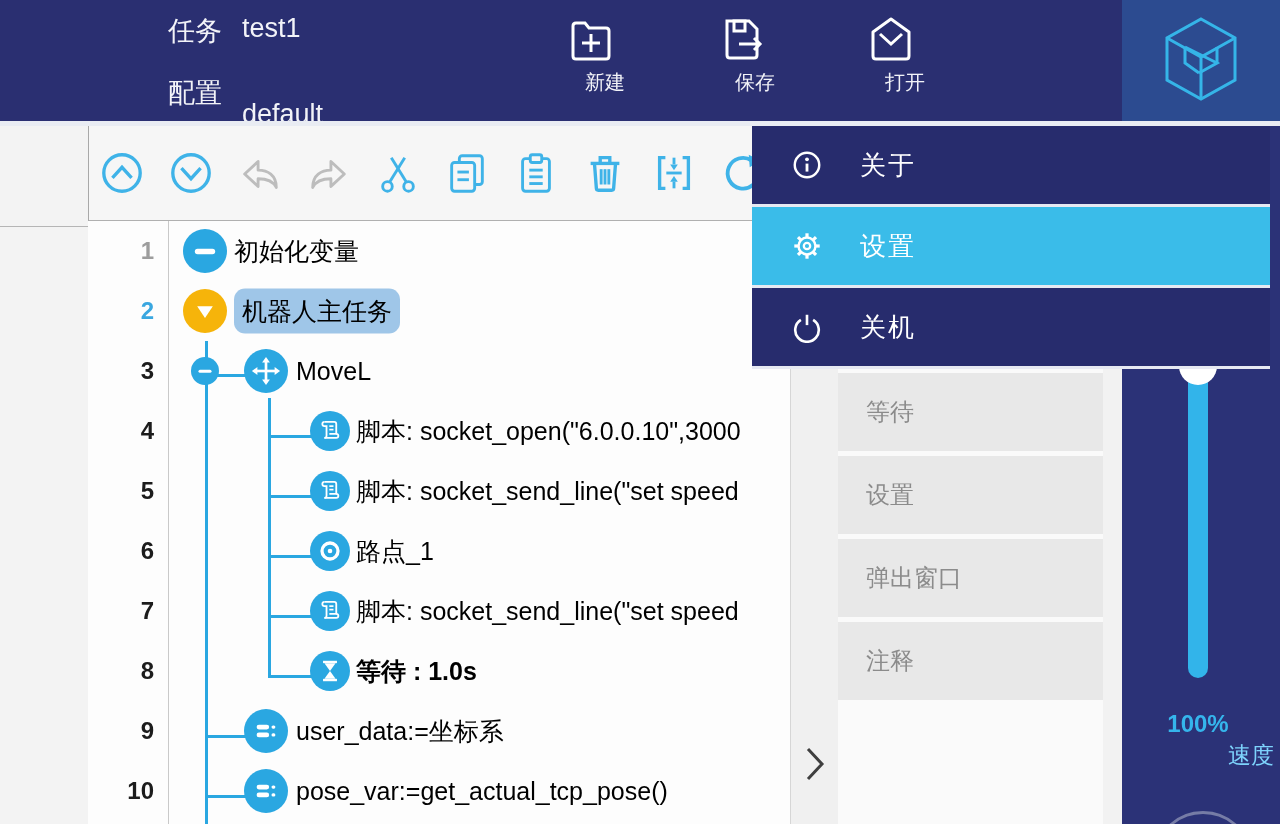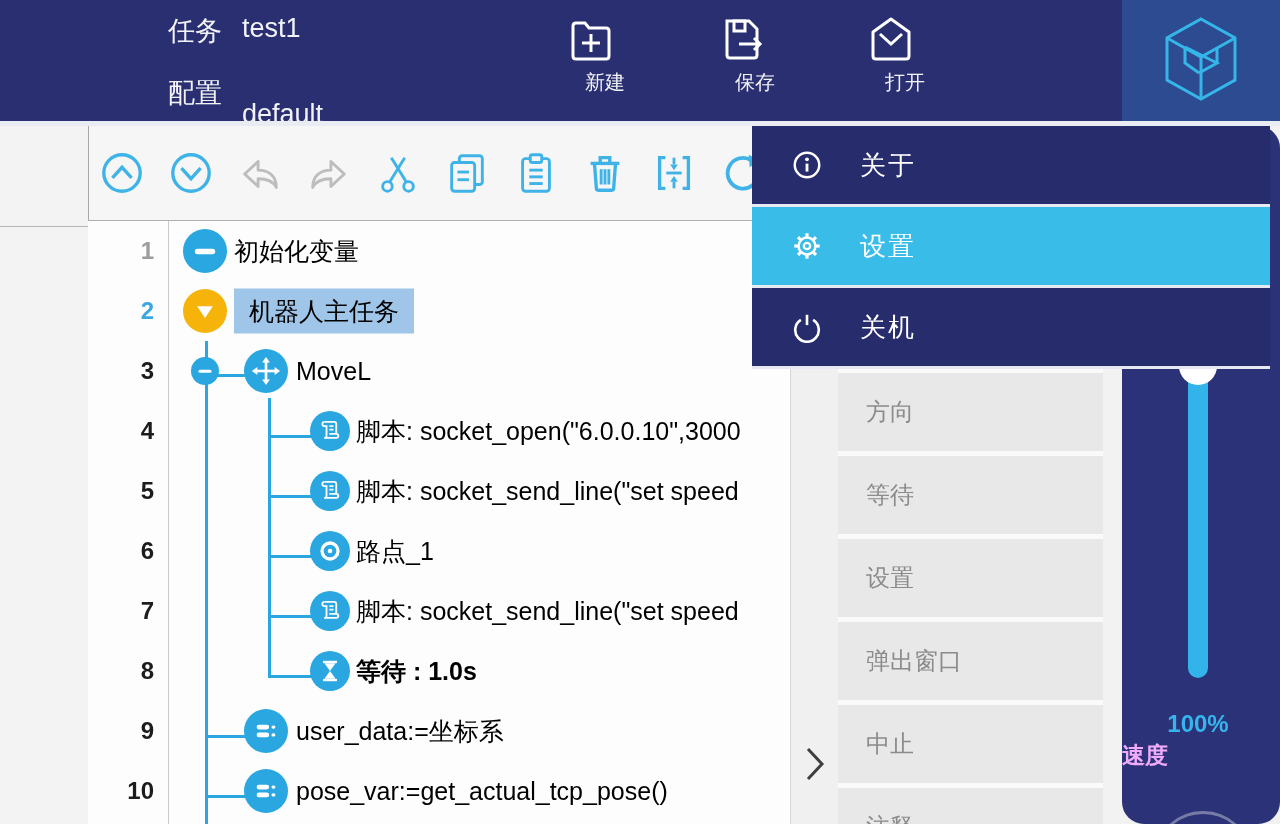--- a/index.html
+++ b/index.html
@@ -26,36 +26,36 @@
   .tool{width:46px;height:46px;cursor:pointer;}
   
   #tree{position:absolute;left:88px;top:221px;width:702px;height:603px;background:#fdfdfd;overflow:hidden;z-index:2;}
   #num-border{position:absolute;left:80px;top:0;width:1px;height:603px;background:#c9c9c9;}
   .tline{position:absolute;background:#2aa7e1;}
   .trow{position:absolute;left:0;width:702px;height:60px;}
   .tnum{position:absolute;left:0;top:0;width:66px;height:60px;line-height:60px;text-align:right;
     font-size:24px;font-weight:bold;}
   .tcircle{position:absolute;border-radius:50%;display:flex;align-items:center;justify-content:center;}
   .tlabel{position:absolute;top:50%;transform:translateY(-50%);font-size:25px;color:#000000;white-space:nowrap;}
-  .tlabel.sel{background:#9fc6e8;padding:6px 15px;}
+  .tlabel.sel{background:#9fc6e8;padding:6px 8px;border-radius:11px;}
   
   #gutter{position:absolute;left:790px;top:126px;width:48px;height:698px;background:#f0f0f0;
     border-left:1px solid #d6d6d6;border-right:1px solid #bbb;z-index:2;}
   #collapse-arrow{position:absolute;left:12px;top:619px;cursor:pointer;}
   
   #cmd-panel{position:absolute;left:838px;top:126px;width:265px;height:698px;background:#fafafa;z-index:2;}
   #cmd-list{position:absolute;left:0;top:247px;width:265px;}
   .cmd-btn{height:78px;margin-bottom:5px;background:#e8e8e8;display:flex;align-items:center;
     padding-left:28px;font-size:24px;color:#8b8b8b;cursor:pointer;}
   
-  #sidebar{position:absolute;left:1122px;top:126px;width:158px;height:698px;background:#2b3277;overflow:hidden;z-index:3;border-radius:22px;}
+  #sidebar{position:absolute;left:1122px;top:126px;width:158px;height:698px;background:#2b3277;overflow:hidden;z-index:3;}
   #slider-track{position:absolute;left:66px;top:229px;width:20px;height:323px;background:#32b4ea;border-radius:10px;cursor:pointer;}
   #slider-handle{position:absolute;left:57px;top:221px;width:38px;height:38px;background:#fff;border-radius:50%;cursor:pointer;}
   #speed-pct{position:absolute;left:0;top:584px;width:152px;text-align:center;color:#35b5ec;font-size:24px;font-weight:bold;}
-  #speed-lab{position:absolute;left:0;top:614px;width:152px;text-align:left;color:#f0abfc;font-size:23px;font-weight:bold;}
+  #speed-lab{position:absolute;left:0;top:614px;width:152px;text-align:right;color:#7dd3fc;font-size:23px;}
   #dial{position:absolute;left:31px;top:685px;width:94px;height:94px;border:3px solid #767ca6;border-radius:50%;}
   
   #menu{position:absolute;left:752px;top:126px;width:518px;z-index:40;border-bottom:3px solid #e6e9f2;}
   .menu-item{height:78px;background:#272c6d;display:flex;align-items:center;cursor:pointer;}
   .menu-item.hl{background:#3abce9;}
   .menu-sep{height:3px;background:#e6e9f2;}
   .menu-icon{margin-left:38px;width:34px;height:34px;display:flex;align-items:center;justify-content:center;}
   .menu-label{margin-left:36px;color:#fff;font-size:26px;letter-spacing:2px;}
 </style>
 </head>
@@ -315,25 +315,23 @@
   <div id="gutter">
     <div id="collapse-arrow">
       <svg width="24" height="38" viewBox="0 0 24 38" fill="none" stroke="#3f3f3f" stroke-width="3">
         <polyline points="5,4 19,19 5,34"></polyline>
       </svg>
     </div>
   </div>
 
   <div id="cmd-panel">
     <div id="cmd-list">
-        <div class="cmd-btn">方向</div>
         <div class="cmd-btn">等待</div>
         <div class="cmd-btn">设置</div>
         <div class="cmd-btn">弹出窗口</div>
-        <div class="cmd-btn">中止</div>
         <div class="cmd-btn">注释</div>
       </div>
   </div>
 
   <div id="sidebar">
     <div id="slider-track"></div>
     <div id="slider-handle"></div>
     <div id="speed-pct">100%</div>
     <div id="speed-lab">速度</div>
     <div id="dial"></div>

